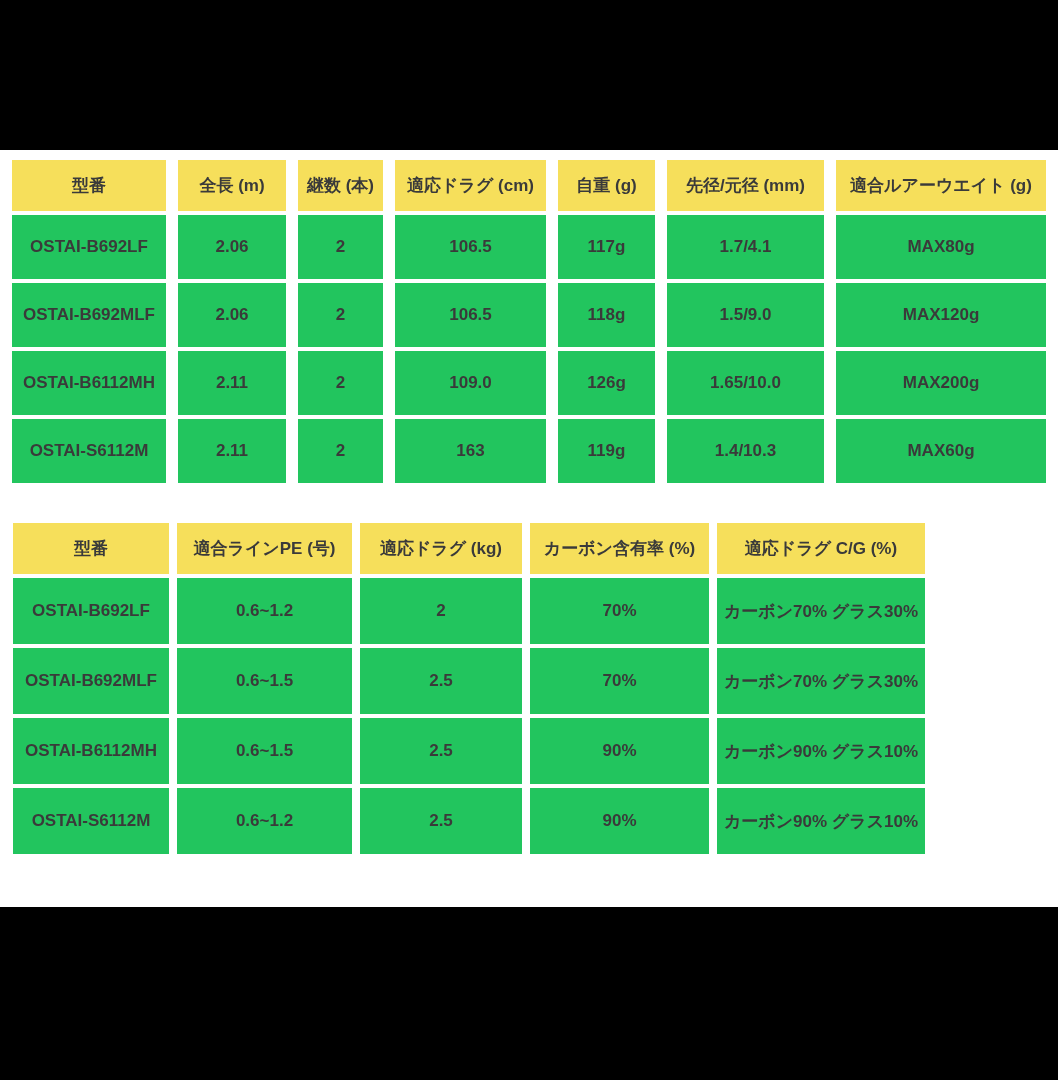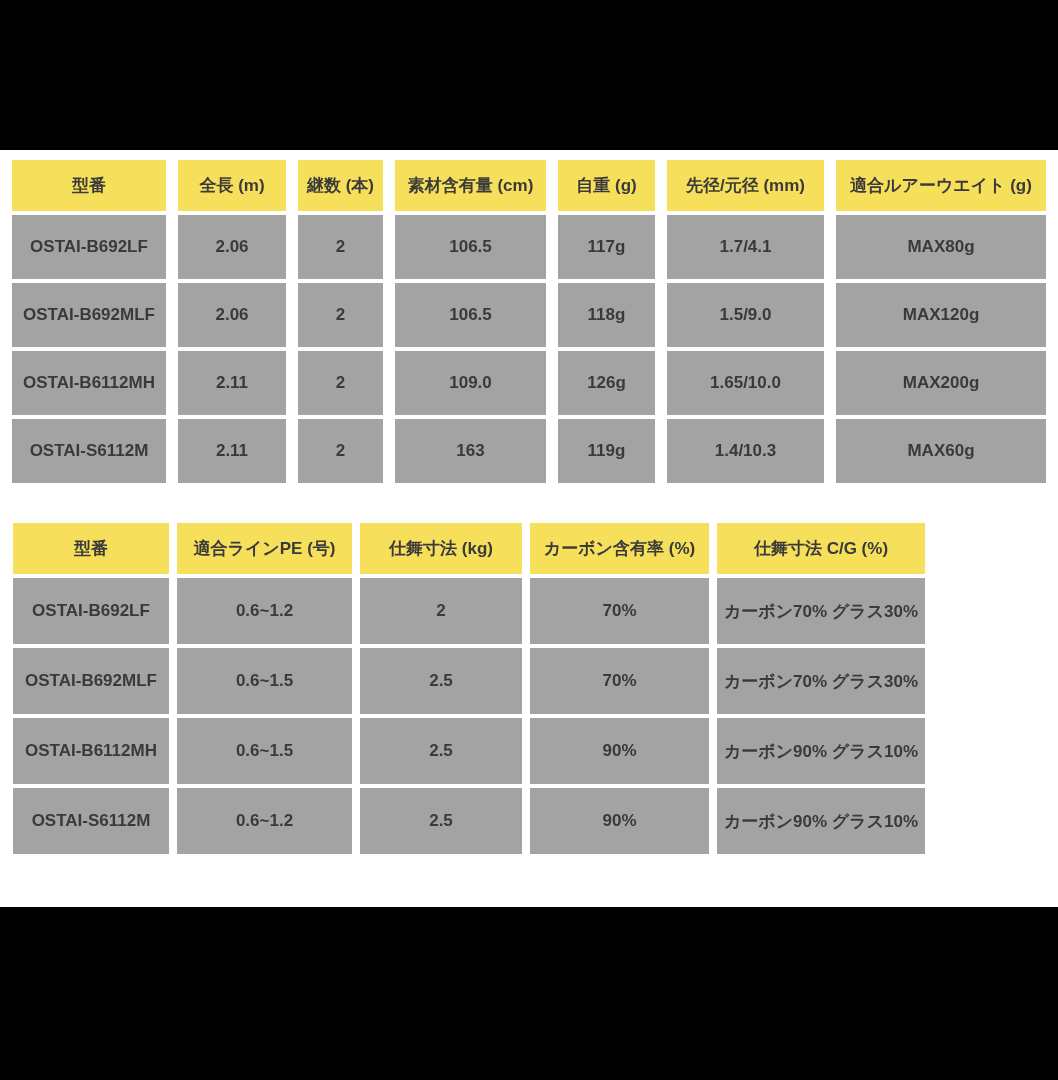--- a/index.html
+++ b/index.html
@@ -37,21 +37,21 @@
     overflow: hidden;
     white-space: nowrap;
     padding: 0 2px;
     box-sizing: border-box;
   }
   th {
     background: #f6df5b;
     height: 51px;
   }
   td {
-    background: #a3a3a3;
+    background: #22c55e;
   }
   #table1 {
     width: 1058px;
     border-spacing: 12px 4px;
   }
   #table1 td { height: 64px; }
   #table2 {
     width: 928px;
     border-spacing: 8px 4px;
     margin-top: 32px;
@@ -74,21 +74,21 @@
       <col style="width:151px">
         <col style="width:97px">
         <col style="width:157px">
       <col style="width:210px">
     </colgroup>
     <thead>
       <tr>
         <th>型番</th>
         <th>全長 (m)</th>
         <th>継数 (本)</th>
-        <th>素材含有量 (cm)</th>
+        <th>適応ドラグ (cm)</th>
         <th>自重 (g)</th>
         <th>先径/元径 (mm)</th>
         <th>適合ルアーウエイト (g)</th>
       </tr>
     </thead>
     <tbody>
       <tr>
         <td>OSTAI-B692LF</td>
         <td>2.06</td>
         <td>2</td>
@@ -132,23 +132,23 @@
       <col style="width:156px">
         <col style="width:175px">
         <col style="width:162px">
       <col style="width:179px">
         <col style="width:208px">
     </colgroup>
     <thead>
       <tr>
         <th>型番</th>
         <th>適合ラインPE (号)</th>
-        <th>仕舞寸法 (kg)</th>
+        <th>適応ドラグ (kg)</th>
         <th>カーボン含有率 (%)</th>
-        <th>仕舞寸法 C/G (%)</th>
+        <th>適応ドラグ C/G (%)</th>
       </tr>
     </thead>
     <tbody>
       <tr>
         <td>OSTAI-B692LF</td>
         <td>0.6~1.2</td>
         <td>2</td>
         <td>70%</td>
         <td>カーボン70% グラス30%</td>
       </tr>

